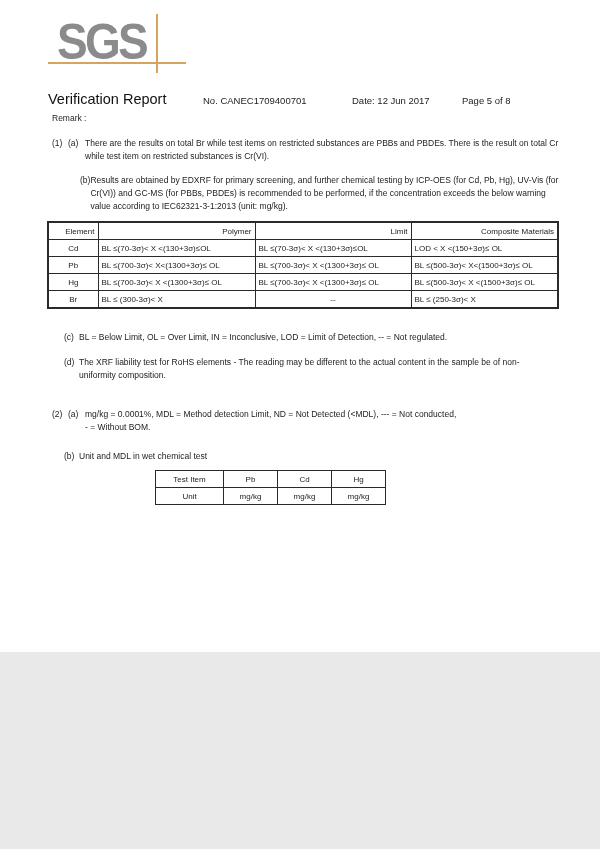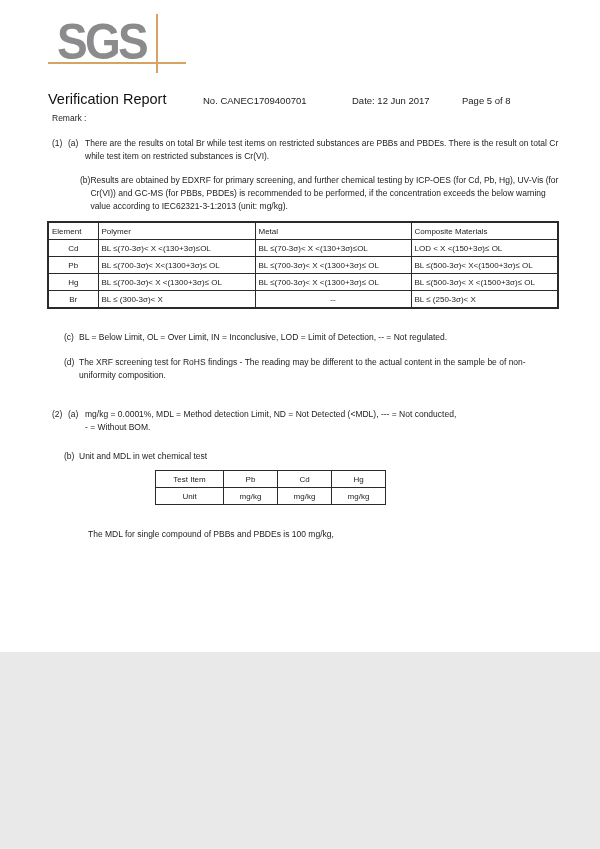--- a/index.html
+++ b/index.html
@@ -21,21 +21,21 @@
   .noterow{display:flex;align-items:flex-start}
   .lbl{flex:0 0 auto;white-space:nowrap}
   .w16{width:16px}.w18{width:17px}.w15{width:15px}
 
   
   table{border-collapse:collapse;table-layout:fixed;font-size:8px;color:#1c1c1c}
   .wtable{width:510px}
   .wtable th,.wtable td{border:1px solid #2a2a2a;height:16px;padding:0 3px;
                         white-space:nowrap;overflow:hidden;font-weight:normal}
   .wtable{border:2px solid #2a2a2a}
-  .wtable th{text-align:left}
+  .wtable th{text-align:right}
   .wtable td{text-align:left}
   .wtable td.c{text-align:center}
 
   
   .mtable{width:230px;border:1.5px solid #2a2a2a}
   .mtable th,.mtable td{border:1px solid #2a2a2a;height:16px;padding:0 2px;
                         text-align:center;font-weight:normal;white-space:nowrap}
 
   .notes-line{font-size:8.5px;line-height:12.5px}
 
@@ -88,21 +88,21 @@
     <colgroup>
         <col style="width:50px">
         <col style="width:157px">
         <col style="width:156px">
         <col style="width:147px">
       </colgroup>
     <thead>
       <tr>
         <th>Element</th>
         <th>Polymer</th>
-        <th>Metal</th>
+        <th>Limit</th>
         <th>Composite Materials</th>
       </tr>
     </thead>
     <tbody>
       <tr>
         <td class="c">Cd</td>
         <td>BL ≤(70-3σ)&lt; X &lt;(130+3σ)≤OL</td>
         <td>BL ≤(70-3σ)&lt; X &lt;(130+3σ)≤OL</td>
         <td>LOD &lt; X &lt;(150+3σ)≤ OL</td>
       </tr>
@@ -127,21 +127,21 @@
     </tbody>
   </table>
 
   <div class="abs txt noterow" style="left:64px;top:331px;width:520px">
     <span class="lbl w15">(c)</span>
     <div>BL = Below Limit, OL = Over Limit, IN = Inconclusive, LOD = Limit of Detection, -- = Not regulated.</div>
   </div>
 
   <div class="abs txt noterow" style="left:64px;top:356px;width:520px">
     <span class="lbl w15">(d)</span>
-    <div style="width:470px">The XRF screening test for RoHS findings - The reading may be different to the actual content in the sample be of non-uniformity composition.</div>
+    <div style="width:470px">The XRF liability test for RoHS elements - The reading may be different to the actual content in the sample be of non-uniformity composition.</div>
   </div>
 
   <div class="abs txt noterow" style="left:52px;top:408px;width:530px">
     <span class="lbl w16">(2)</span>
     <span class="lbl w18">(a)</span>
     <div>
       <div>mg/kg = 0.0001%, MDL = Method detection Limit, ND = Not Detected (&lt;MDL), --- = Not conducted,</div>
       <div>- = Without BOM.</div>
     </div>
   </div>
@@ -170,21 +170,20 @@
       <tr>
         <td>Unit</td>
         <td>mg/kg</td>
         <td>mg/kg</td>
         <td>mg/kg</td>
       </tr>
     </tbody>
   </table>
 
   <div class="abs" style="left:88px;top:528px">
-    <div class="notes-line">The MDL for single compound of PBBs and PBDEs is 100 mg/kg,</div>
   </div>
 
   <svg class="stamp" viewBox="0 0 100 100">
     <circle cx="50" cy="50" r="46" fill="none" stroke="#cd2a1c" stroke-width="2.6" opacity="0.8"></circle>
     <defs>
         <path id="arcpath" d="M 12 50 A 38 38 0 1 1 88 50" fill="none"></path>
       </defs>
     <text font-size="5.8" fill="#cd2a1c" opacity="0.8" letter-spacing="0.2">
       <textPath href="#arcpath" startOffset="1">SGS-CSTC标准技术服务有限公司广州分公司</textPath>
     </text>

